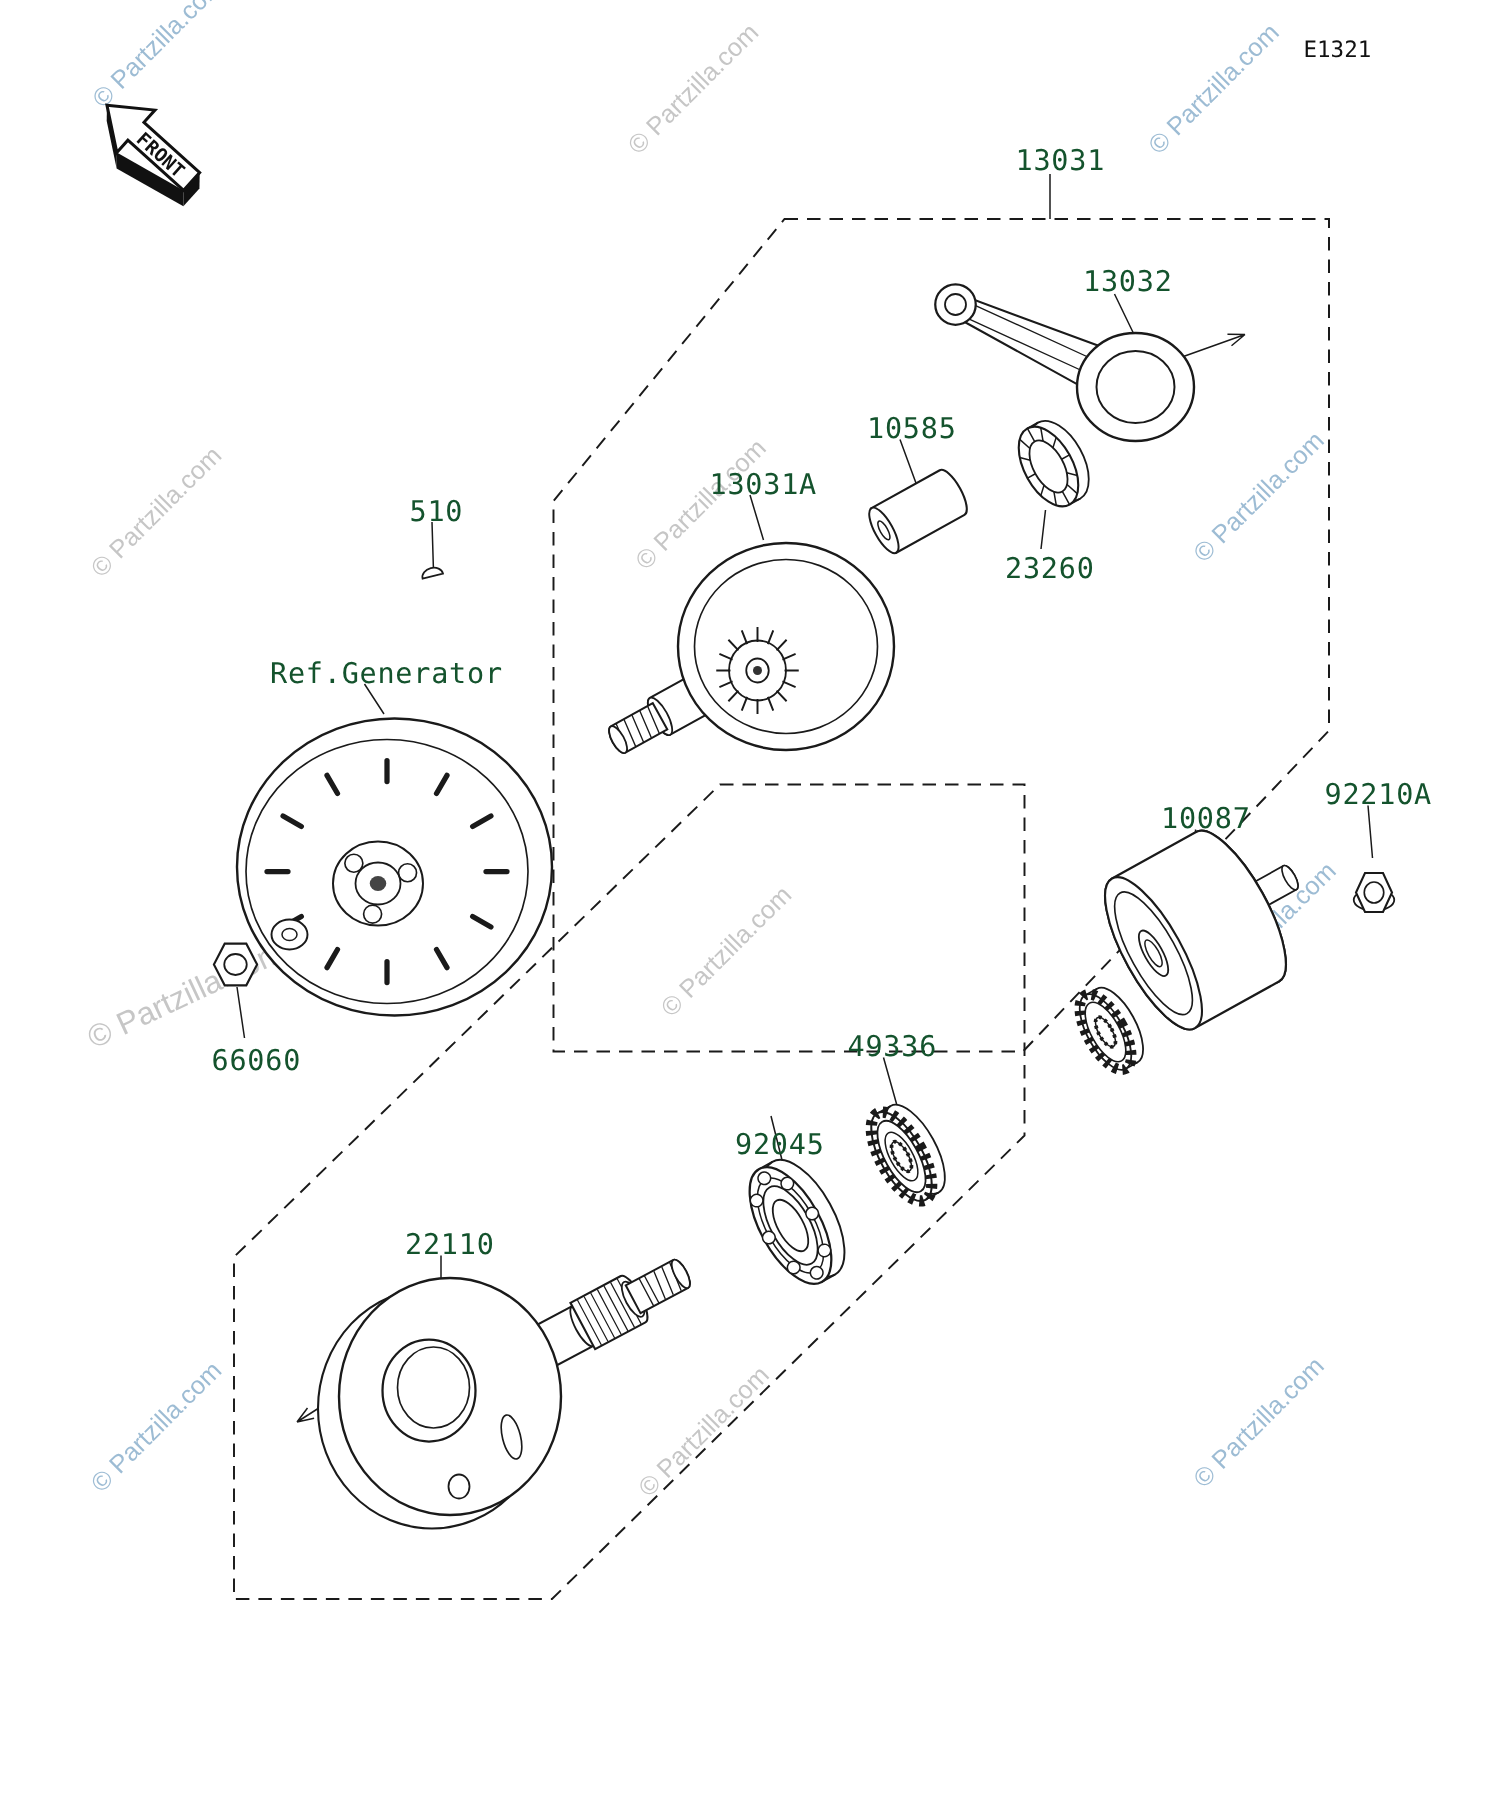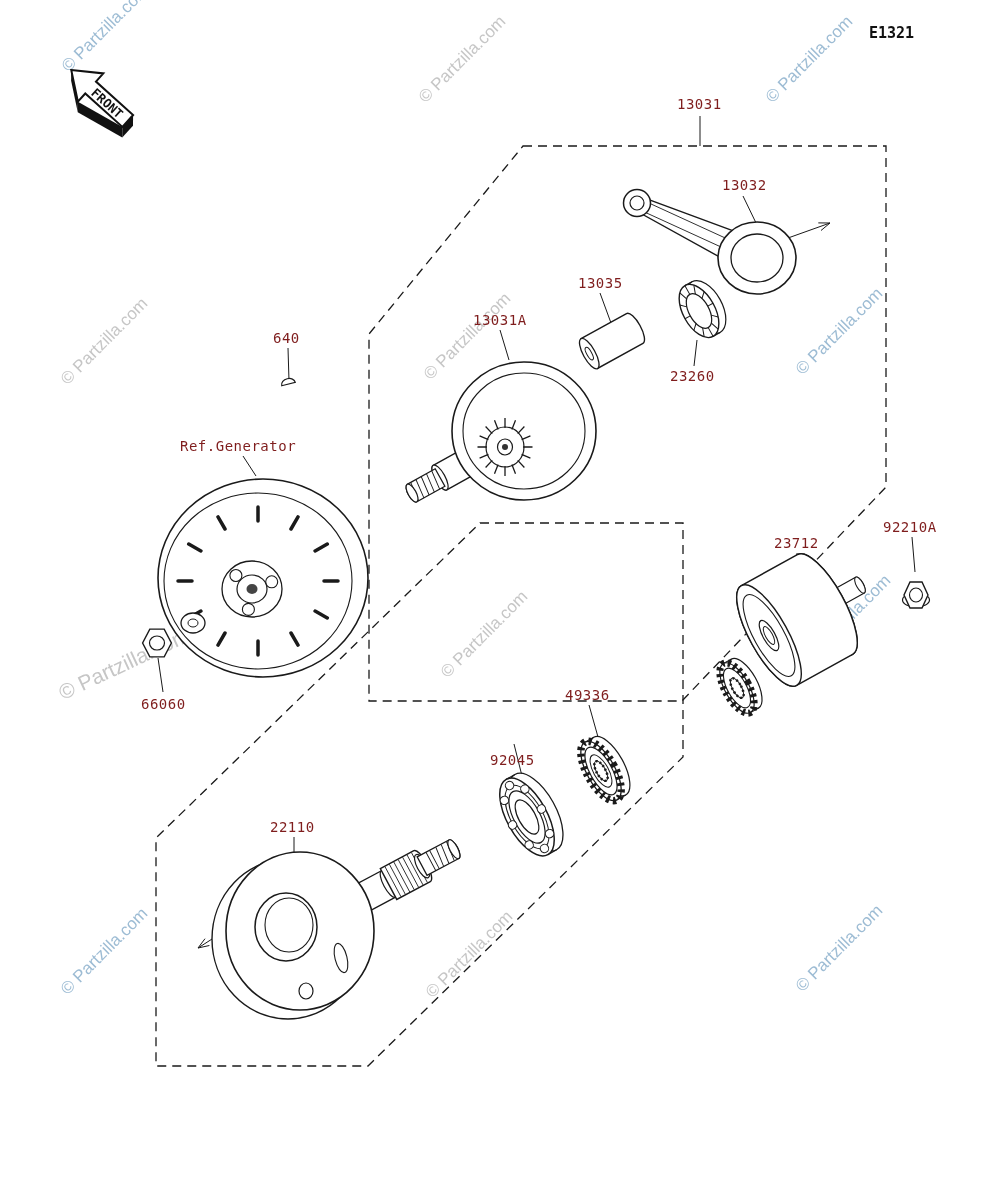--- a/index.html
+++ b/index.html
@@ -10,24 +10,24 @@
   }
   .wm {
     position:absolute; font-family:"Liberation Sans", sans-serif;
     font-size:17px; white-space:nowrap; user-select:none;
     transform-origin:0 0; transform:rotate(-45deg);
   }
   .wm.blue { color:#9dbcd4; }
   .wm.gray { color:#c6c6c6; }
   .wm.big  { font-size:21px; transform:rotate(-25deg); }
   .lbl {
-    position:absolute; font-size:14px; letter-spacing:.5px; white-space:nowrap;
-    font-family:"DejaVu Sans Mono", monospace; color:#7f1d1d;
+    position:absolute; font-size:19px; letter-spacing:.5px; white-space:nowrap;
+    font-family:"DejaVu Sans Mono", monospace; color:#14532d;
   }
-  .code { position:absolute; left:869px; top:24px; font-size:15px;font-weight:bold; }
+  .code { position:absolute; left:869px; top:24px; font-size:15px; }
   svg.diagram { position:absolute; left:0; top:0; }
   svg .dash { fill:none; stroke:#1a1a1a; stroke-width:1.3; stroke-dasharray:9 6; }
   svg .ln   { fill:none; stroke:#1a1a1a; stroke-width:1; }
   svg .s    { stroke:#1a1a1a; }
 </style>
 </head>
 <body>
 
 <div class="stage">
 
@@ -217,27 +217,27 @@
       <ellipse cx="300" cy="931" rx="74" ry="79" fill="#fff" stroke-width="1.6"></ellipse>
       <ellipse cx="286" cy="927" rx="31" ry="34" fill="#fff" stroke-width="1.5"></ellipse>
       <ellipse cx="289" cy="925" rx="24" ry="27" stroke-width="1.1"></ellipse>
       <ellipse cx="306" cy="991" rx="7" ry="8" fill="#fff" stroke-width="1.2"></ellipse>
       <ellipse cx="341" cy="958" rx="6" ry="15" stroke-width="1.1" transform="rotate(-14 341 958)"></ellipse>
     </g>
   </svg>
 
   <div class="lbl" style="left:677px;top:96px">13031</div>
   <div class="lbl" style="left:722px;top:177px">13032</div>
-  <div class="lbl" style="left:578px;top:275px">13035</div>
+  <div class="lbl" style="left:578px;top:275px">10585</div>
   <div class="lbl" style="left:670px;top:368px">23260</div>
   <div class="lbl" style="left:473px;top:312px">13031A</div>
-  <div class="lbl" style="left:273px;top:330px">640</div>
+  <div class="lbl" style="left:273px;top:330px">510</div>
   <div class="lbl" style="left:180px;top:438px">Ref.Generator</div>
   <div class="lbl" style="left:883px;top:519px">92210A</div>
-  <div class="lbl" style="left:774px;top:535px">23712</div>
+  <div class="lbl" style="left:774px;top:535px">10087</div>
   <div class="lbl" style="left:565px;top:687px">49336</div>
   <div class="lbl" style="left:490px;top:752px">92045</div>
   <div class="lbl" style="left:141px;top:696px">66060</div>
   <div class="lbl" style="left:270px;top:819px">22110</div>
 
   <div class="code">E1321</div>
 
 </div>
 
 </body></html>

